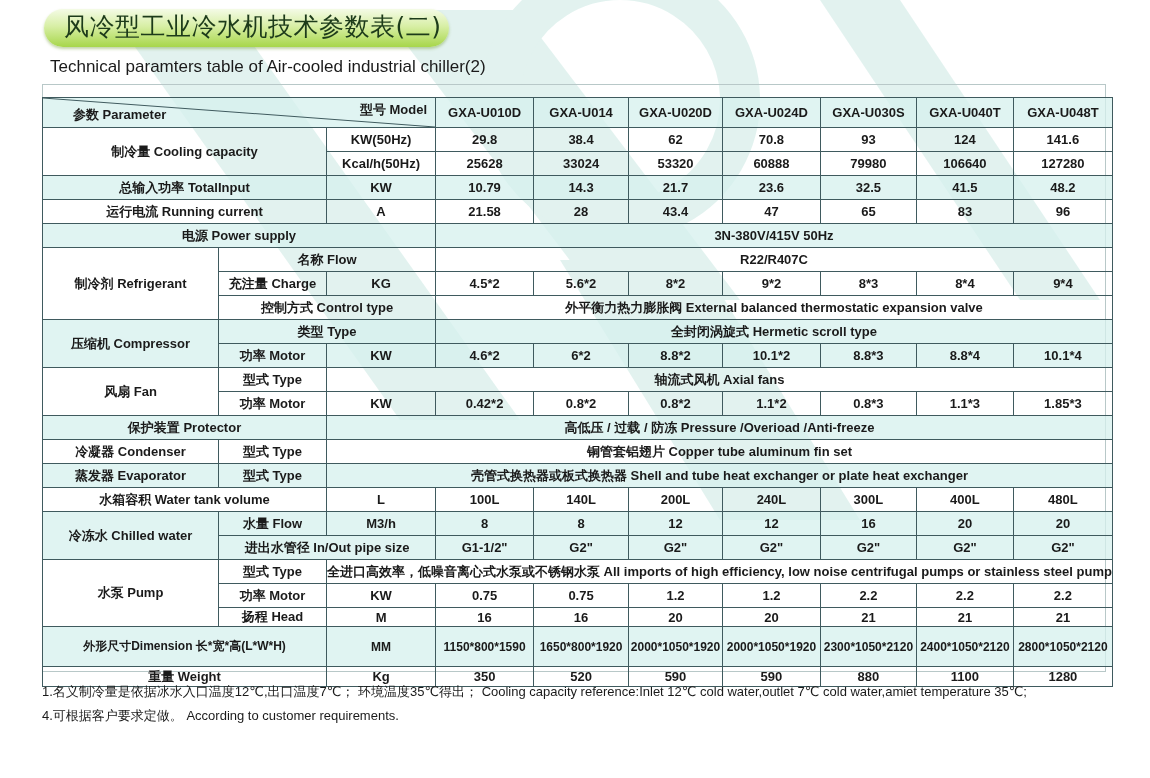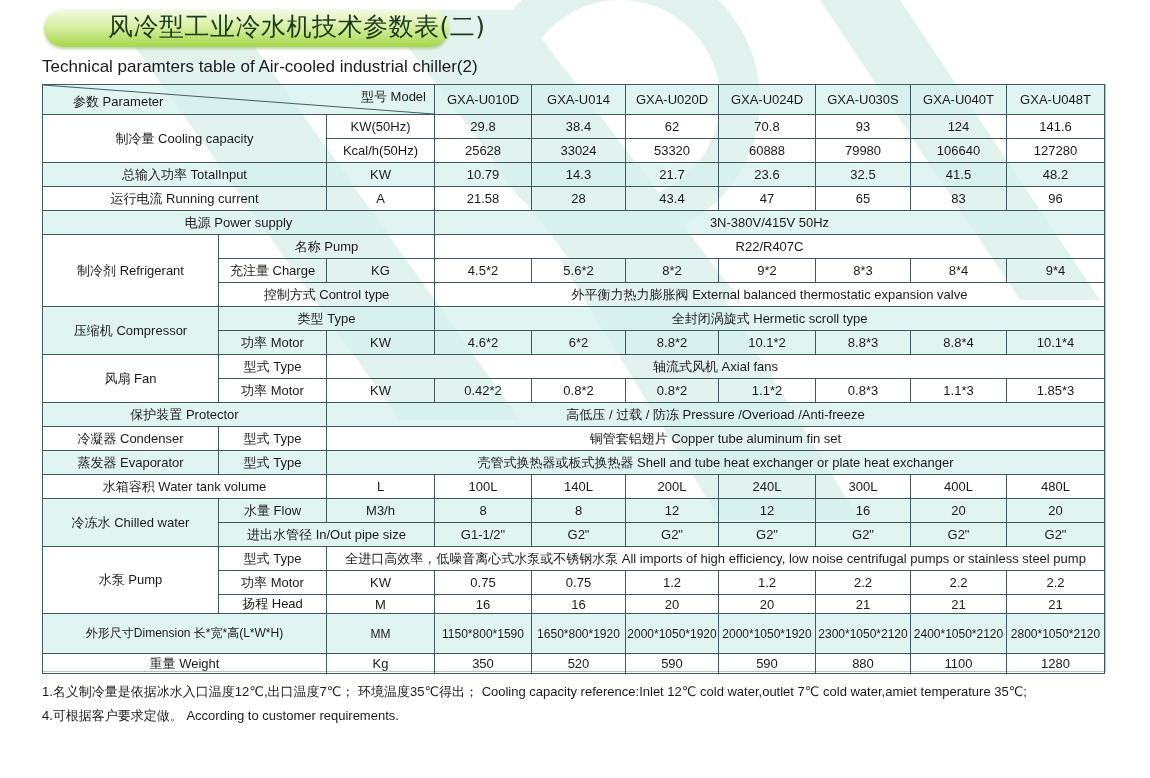--- a/index.html
+++ b/index.html
@@ -3,24 +3,24 @@
 <meta charset="utf-8">
 <style>
   html, body { margin:0; padding:0; }
   body { width:1150px; height:778px; background:#ffffff; position:relative; overflow:hidden;
          font-family:"Liberation Sans","DejaVu Sans",sans-serif; color:#1a1a1a; }
   .watermark { position:absolute; left:0; top:0; width:1150px; height:778px; pointer-events:none; z-index:0; }
   .title-pill { position:absolute; left:44px; top:9px; width:405px; height:38px; border-radius:19px;
     background:linear-gradient(180deg,#f4fbe6 0%,#d8efa6 45%,#a7d64a 100%);
     box-shadow:0 2px 3px rgba(120,160,60,0.45); z-index:1; }
   .title-text { position:absolute; left:64px; top:10px; font-size:25px; color:#1d3b1a; z-index:2;
-    font-family:"DejaVu Sans",sans-serif; letter-spacing:0.5px;margin-left:44px; }
-  .subtitle { position:absolute; left:42px; top:57px; font-size:17px; color:#1a1a1a; z-index:2; }
-  table.spec { position:absolute; left:42px; top:84px; border-collapse:collapse; table-layout:fixed; z-index:2;
-    font-size:13px; }
+    font-family:"DejaVu Sans",sans-serif; letter-spacing:0.5px; }
+  .subtitle { position:absolute; left:50px; top:57px; font-size:17px; color:#1a1a1a; z-index:2; }
+  table.spec { position:absolute; left:42px; top:97px; border-collapse:collapse; table-layout:fixed; z-index:2;
+    font-size:13px;font-weight:bold; }
   table.spec td { border:1px solid #3f5a5e; text-align:center; vertical-align:middle; padding:0;
     white-space:nowrap; overflow:hidden; background:transparent; }
   table.spec tr.tint td.t, table.spec td.t { background:rgba(214,240,238,0.75); }
   .hdr { position:relative; }
   .hdr .diag { position:absolute; left:0; top:0; width:100%; height:100%; }
   .hdr .pl { position:absolute; left:30px; bottom:3px; font-size:13px; }
   .hdr .ml { position:absolute; right:8px; top:3px; font-size:13px;margin-left:41px; }
   .outer { position:absolute; left:42px; top:84px; width:1062px; height:586px; border:1px solid #b8c8c8; z-index:1; }
   .notes { position:absolute; left:42px; top:680px; font-size:13px; line-height:24px; z-index:2; color:#1a1a1a; }
   .notes div { white-space:nowrap; }
@@ -122,21 +122,21 @@
     <td>96</td>
   </tr>
 
   <tr style="height:24px">
     <td colspan="3" class="t">电源 Power supply</td>
     <td colspan="7" class="t">3N-380V/415V 50Hz</td>
   </tr>
 
   <tr style="height:24px">
     <td rowspan="3">制冷剂 Refrigerant</td>
-    <td colspan="2">名称 Pump</td>
+    <td colspan="2">名称 Flow</td>
     <td colspan="7">R22/R407C</td>
   </tr>
   <tr style="height:24px">
     <td>充注量 Charge</td>
     <td>KG</td>
     <td>4.5*2</td>
     <td>5.6*2</td>
     <td>8*2</td>
     <td>9*2</td>
     <td>8*3</td>

